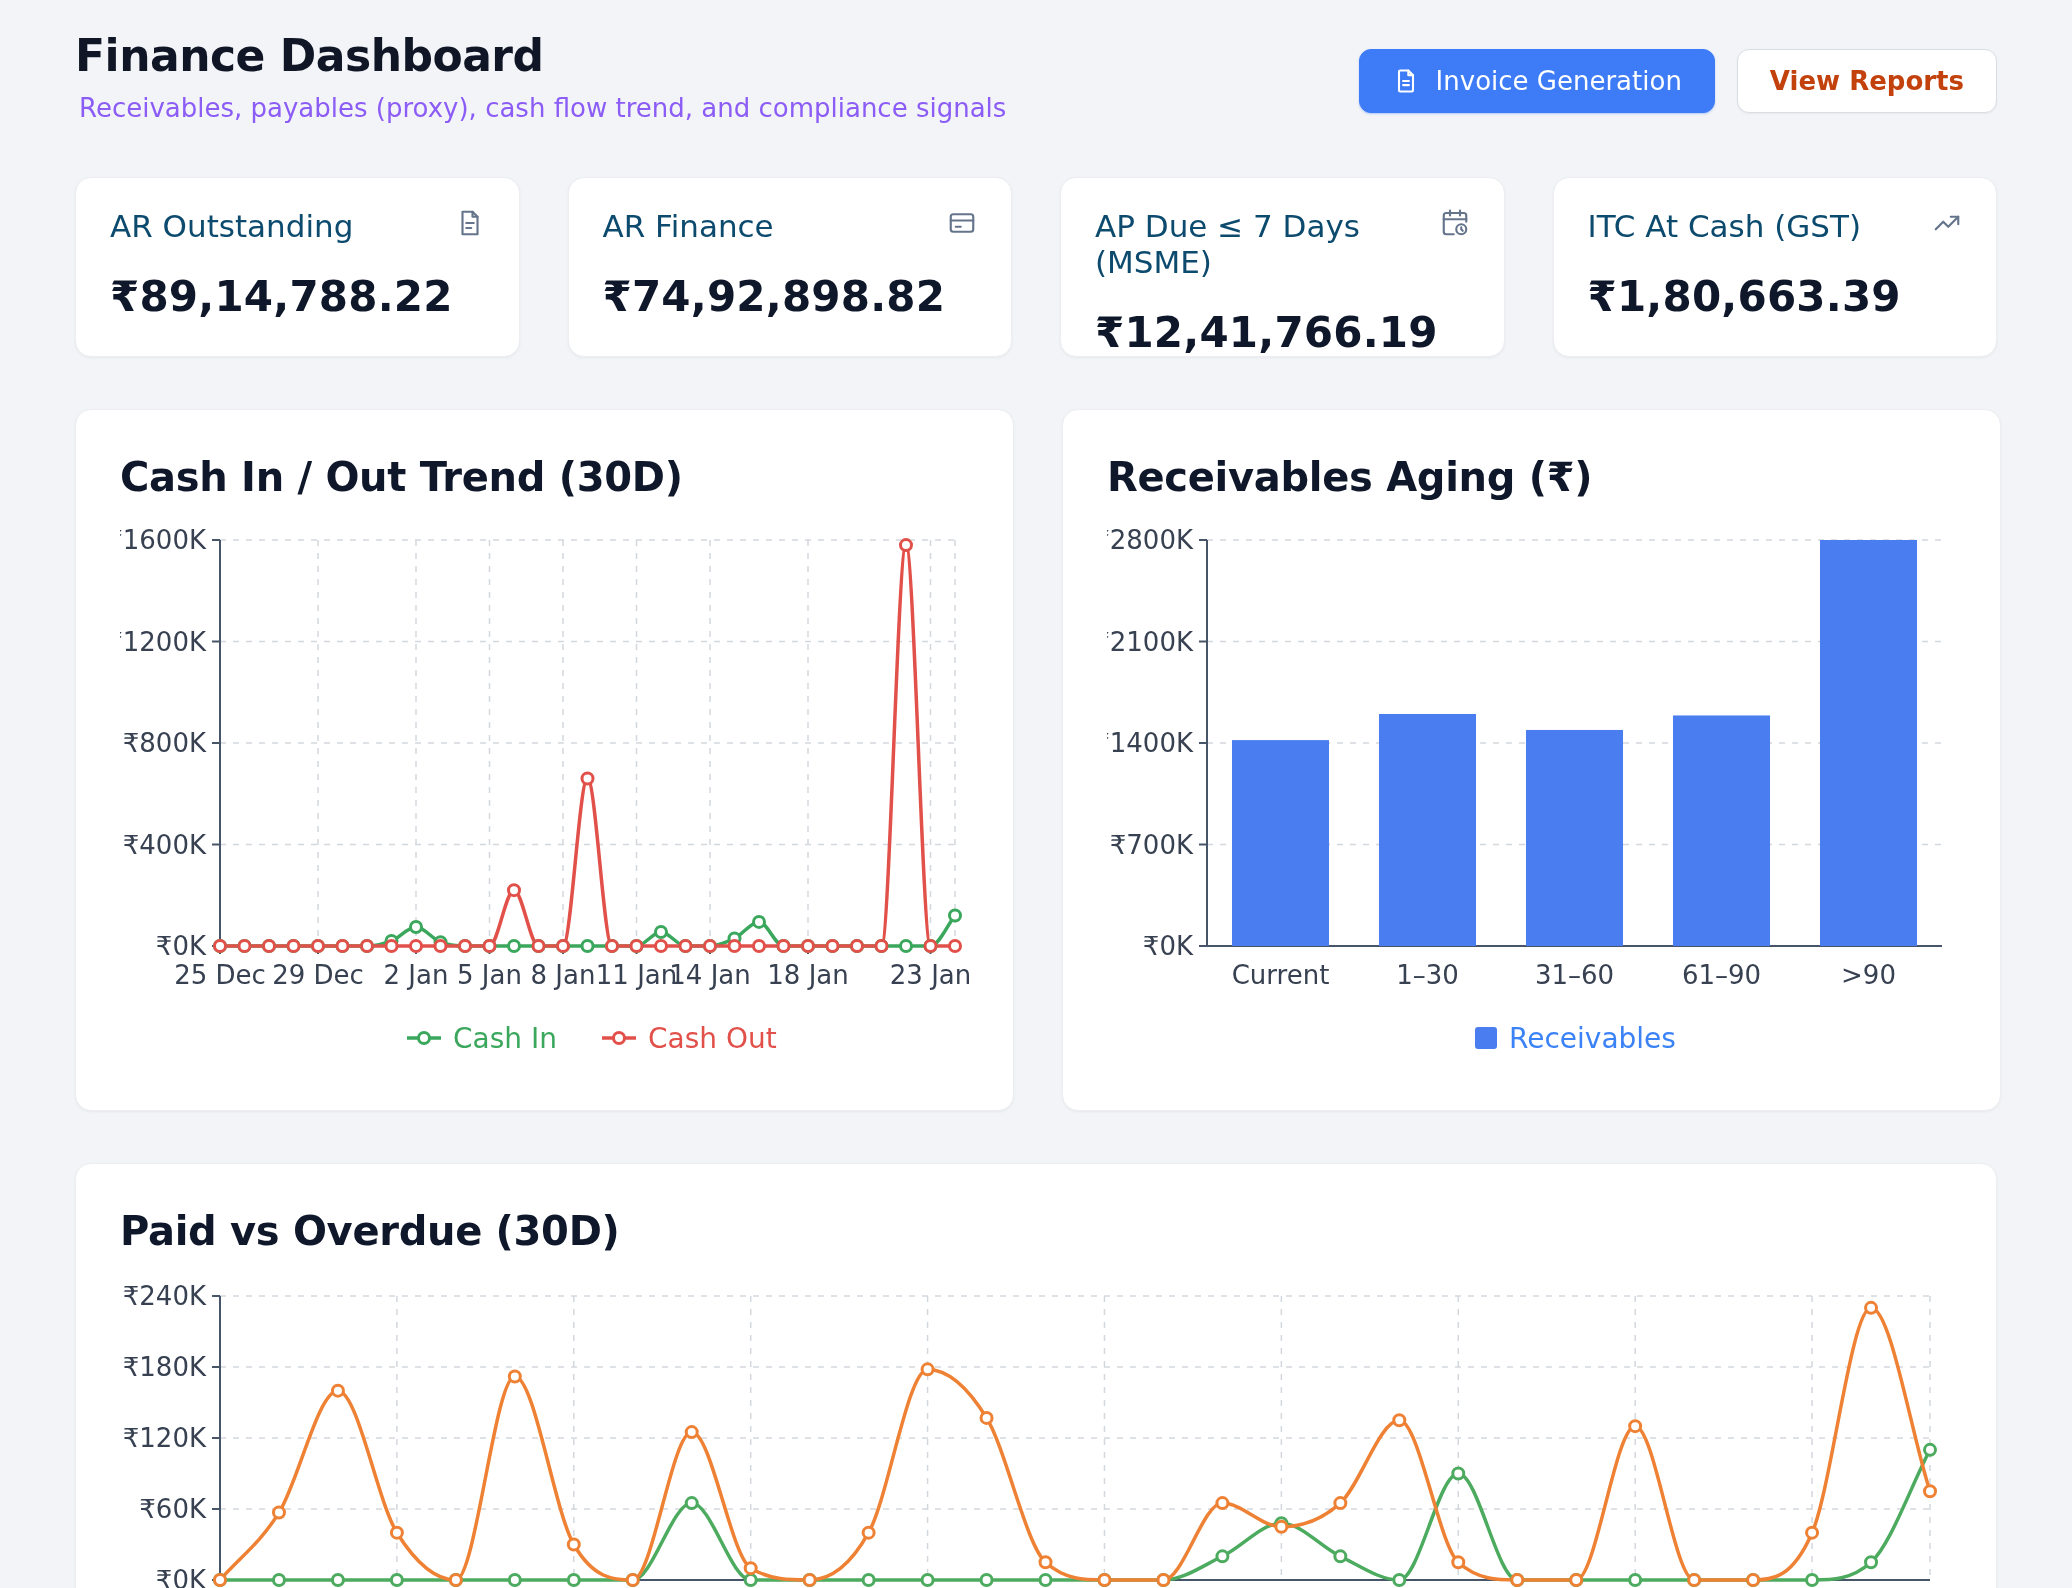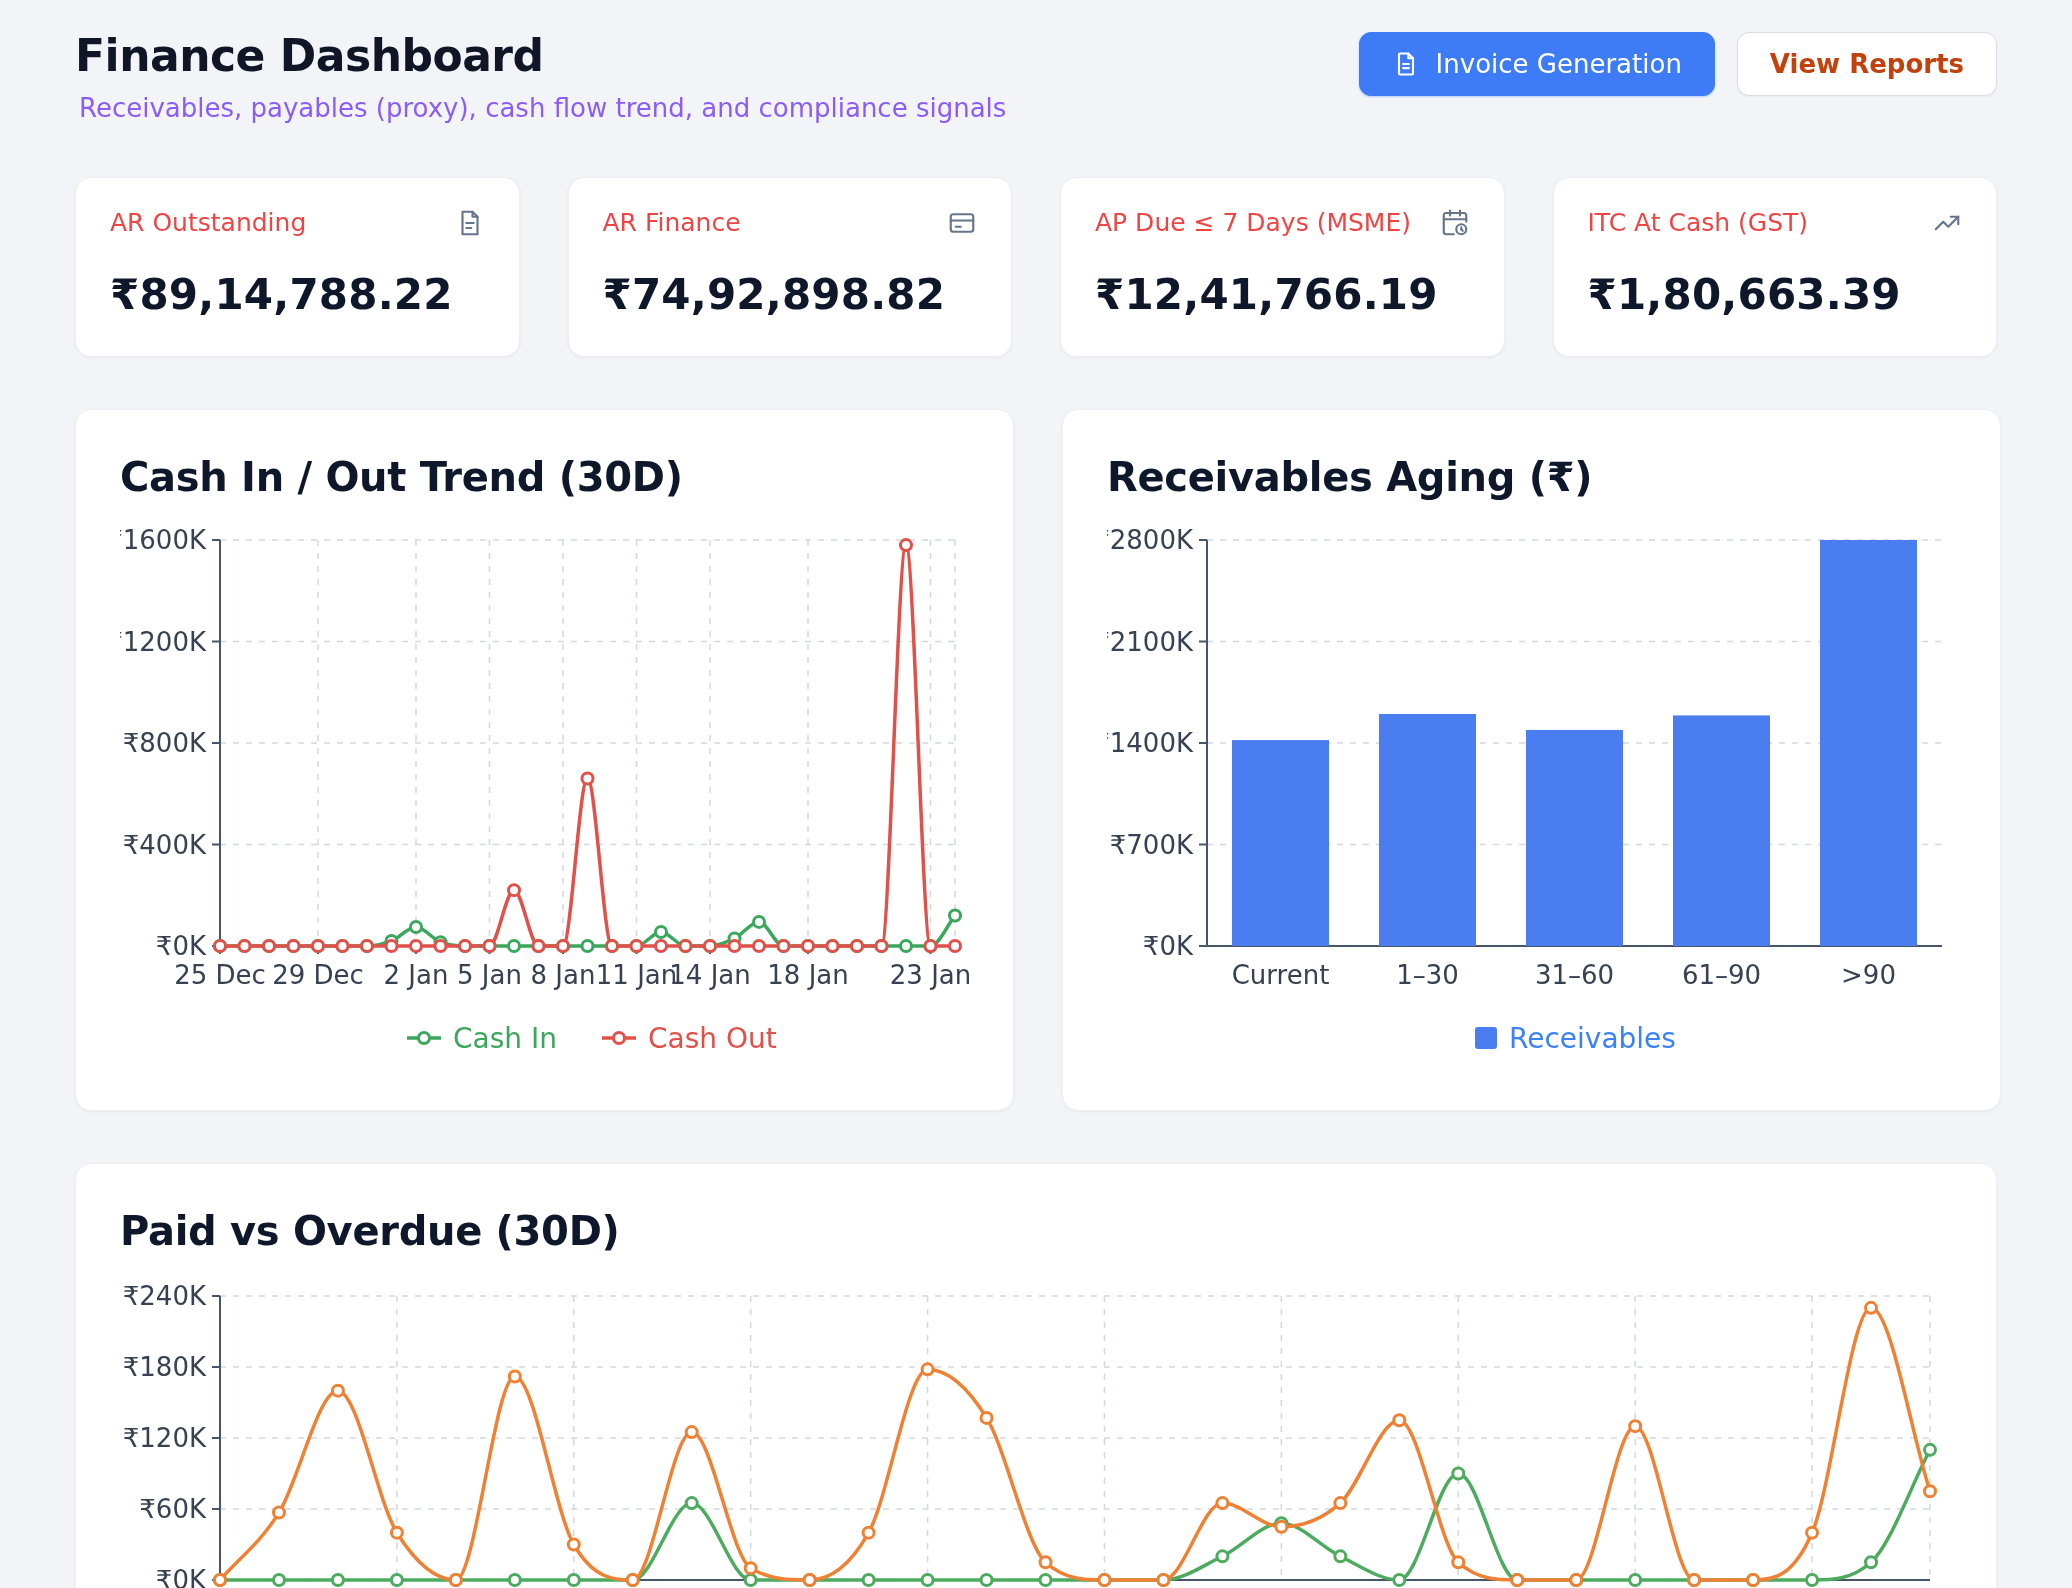--- a/index.html
+++ b/index.html
@@ -11,32 +11,32 @@
     color: #111827;
     padding: 24px 75px 0 75px;
   }
   
   .header { display: flex; justify-content: space-between; align-items: flex-start; }
   .page-title { font-size: 44px; font-weight: 700; letter-spacing: -0.5px; margin: 6px 0 12px 0; color:#101626; }
   .page-subtitle { font-size: 26px; color: #8b5cf6; margin: 4px; font-weight: 400; }
   .header-actions { display: flex; gap: 22px; margin-top: 8px; }
   .btn { height: 64px; border-radius: 12px; font-size: 26px; padding: 0 32px;
          display: inline-flex; align-items: center; gap: 16px; cursor: pointer;
-         font-family: inherit; }
+         font-family: inherit; margin-top: 17px; }
   .btn-primary { background: #3d7bf7; color: #ffffff; border: 1px solid #3d7bf7; font-weight: 500;
                  box-shadow: 0 1px 2px rgba(61,123,247,.35); }
   .btn-secondary { background: #ffffff; color: #c2410c; border: 1px solid #d9dde4; font-weight: 600;
                    box-shadow: 0 1px 2px rgba(16,24,40,.05); }
   .btn svg { display:block; }
   
   .kpi-row { display: grid; grid-template-columns: repeat(4, 1fr); gap: 48px; margin-top: 50px; }
   .kpi-card { background: #fff; border: 1px solid #eceef2; border-radius: 16px;
               padding: 30px 34px; height: 180px; box-shadow: 0 1px 3px rgba(16,24,40,.05); }
   .kpi-top { display: flex; justify-content: space-between; align-items: flex-start; }
-  .kpi-label { font-size: 25px; color: #ef4444; }
+  .kpi-label { font-size: 31px; color: #0c4a6e; }
   .kpi-icon { color: #64748b; flex: none; margin-left: 12px; }
   .kpi-value { font-size: 42px; font-weight: 700; margin-top: 28px; letter-spacing: .2px; color:#0f172a; }
   
   .charts-row { display: grid; grid-template-columns: 1fr 1fr; gap: 48px; margin-top: 52px; }
   .chart-card { background: #fff; border: 1px solid #eceef2; border-radius: 16px;
                 padding: 40px 44px; box-shadow: 0 1px 3px rgba(16,24,40,.05); }
   .chart-title { font-size: 40px; font-weight: 700; margin: 4px 0 26px 0; color:#0f172a; letter-spacing:-0.3px; }
   .wide-card { margin-top: 52px; }
   
   .grid-line { stroke: #d3d7de; stroke-width: 1.5; stroke-dasharray: 6 7; }

